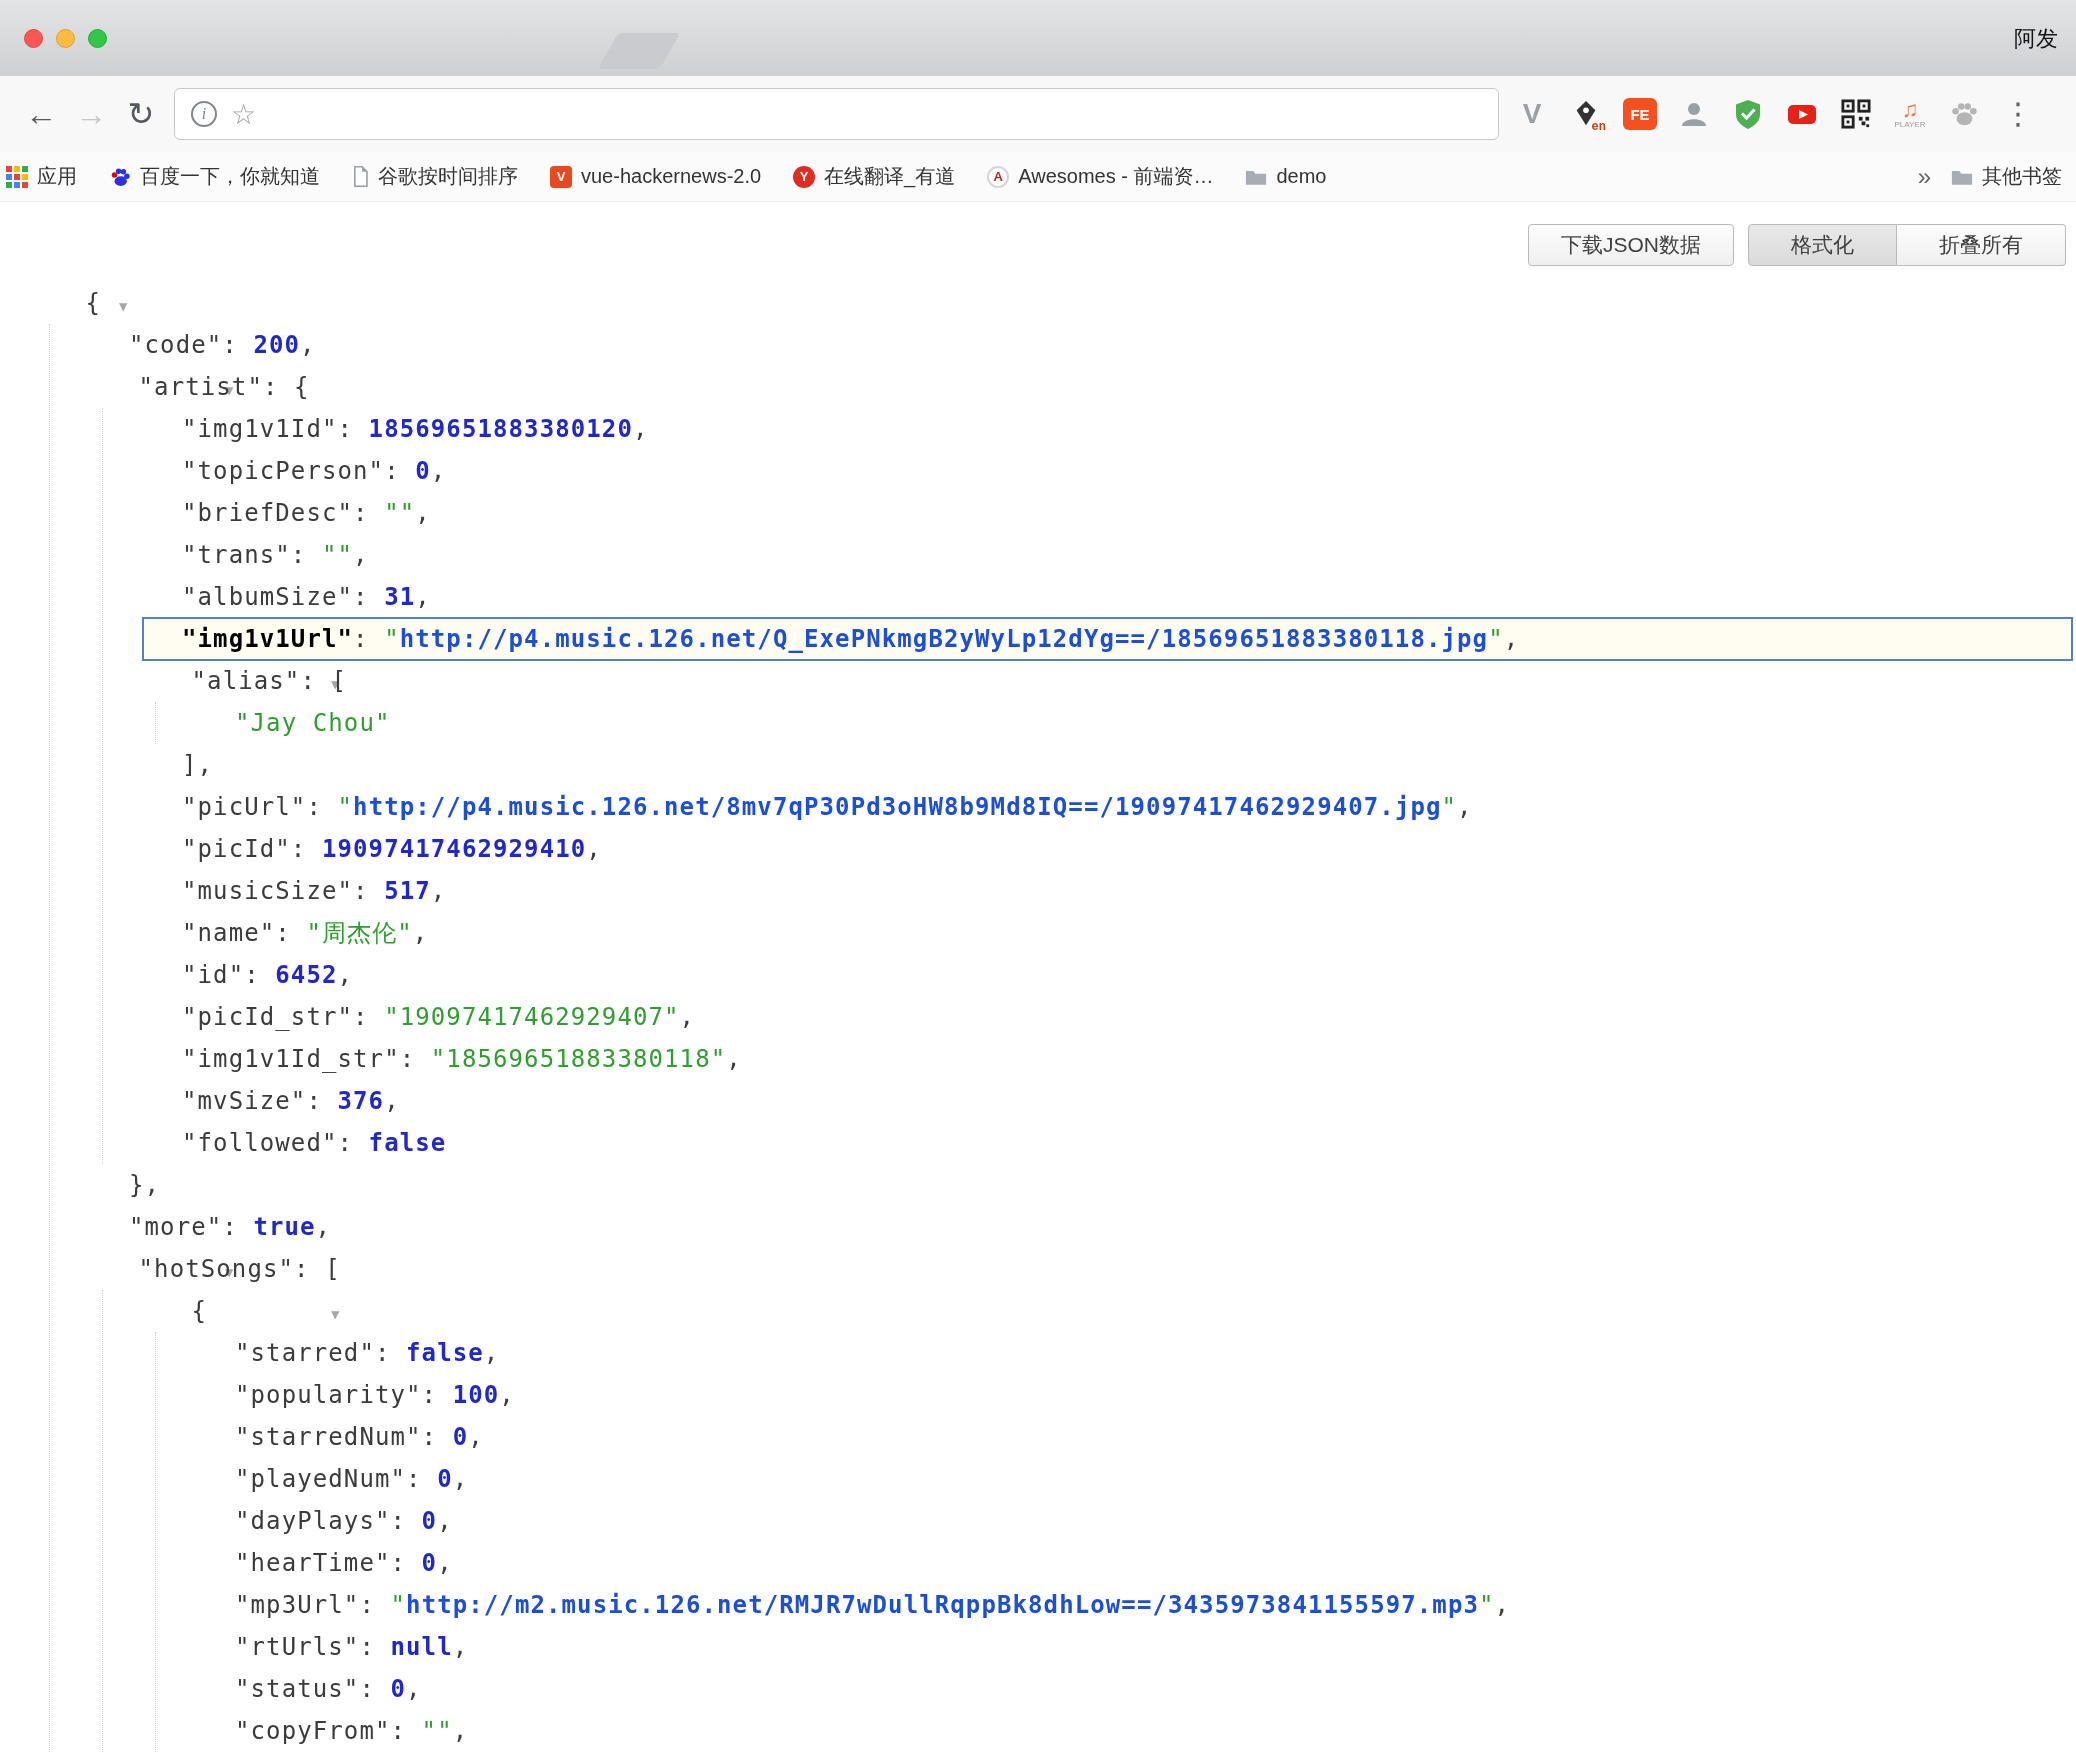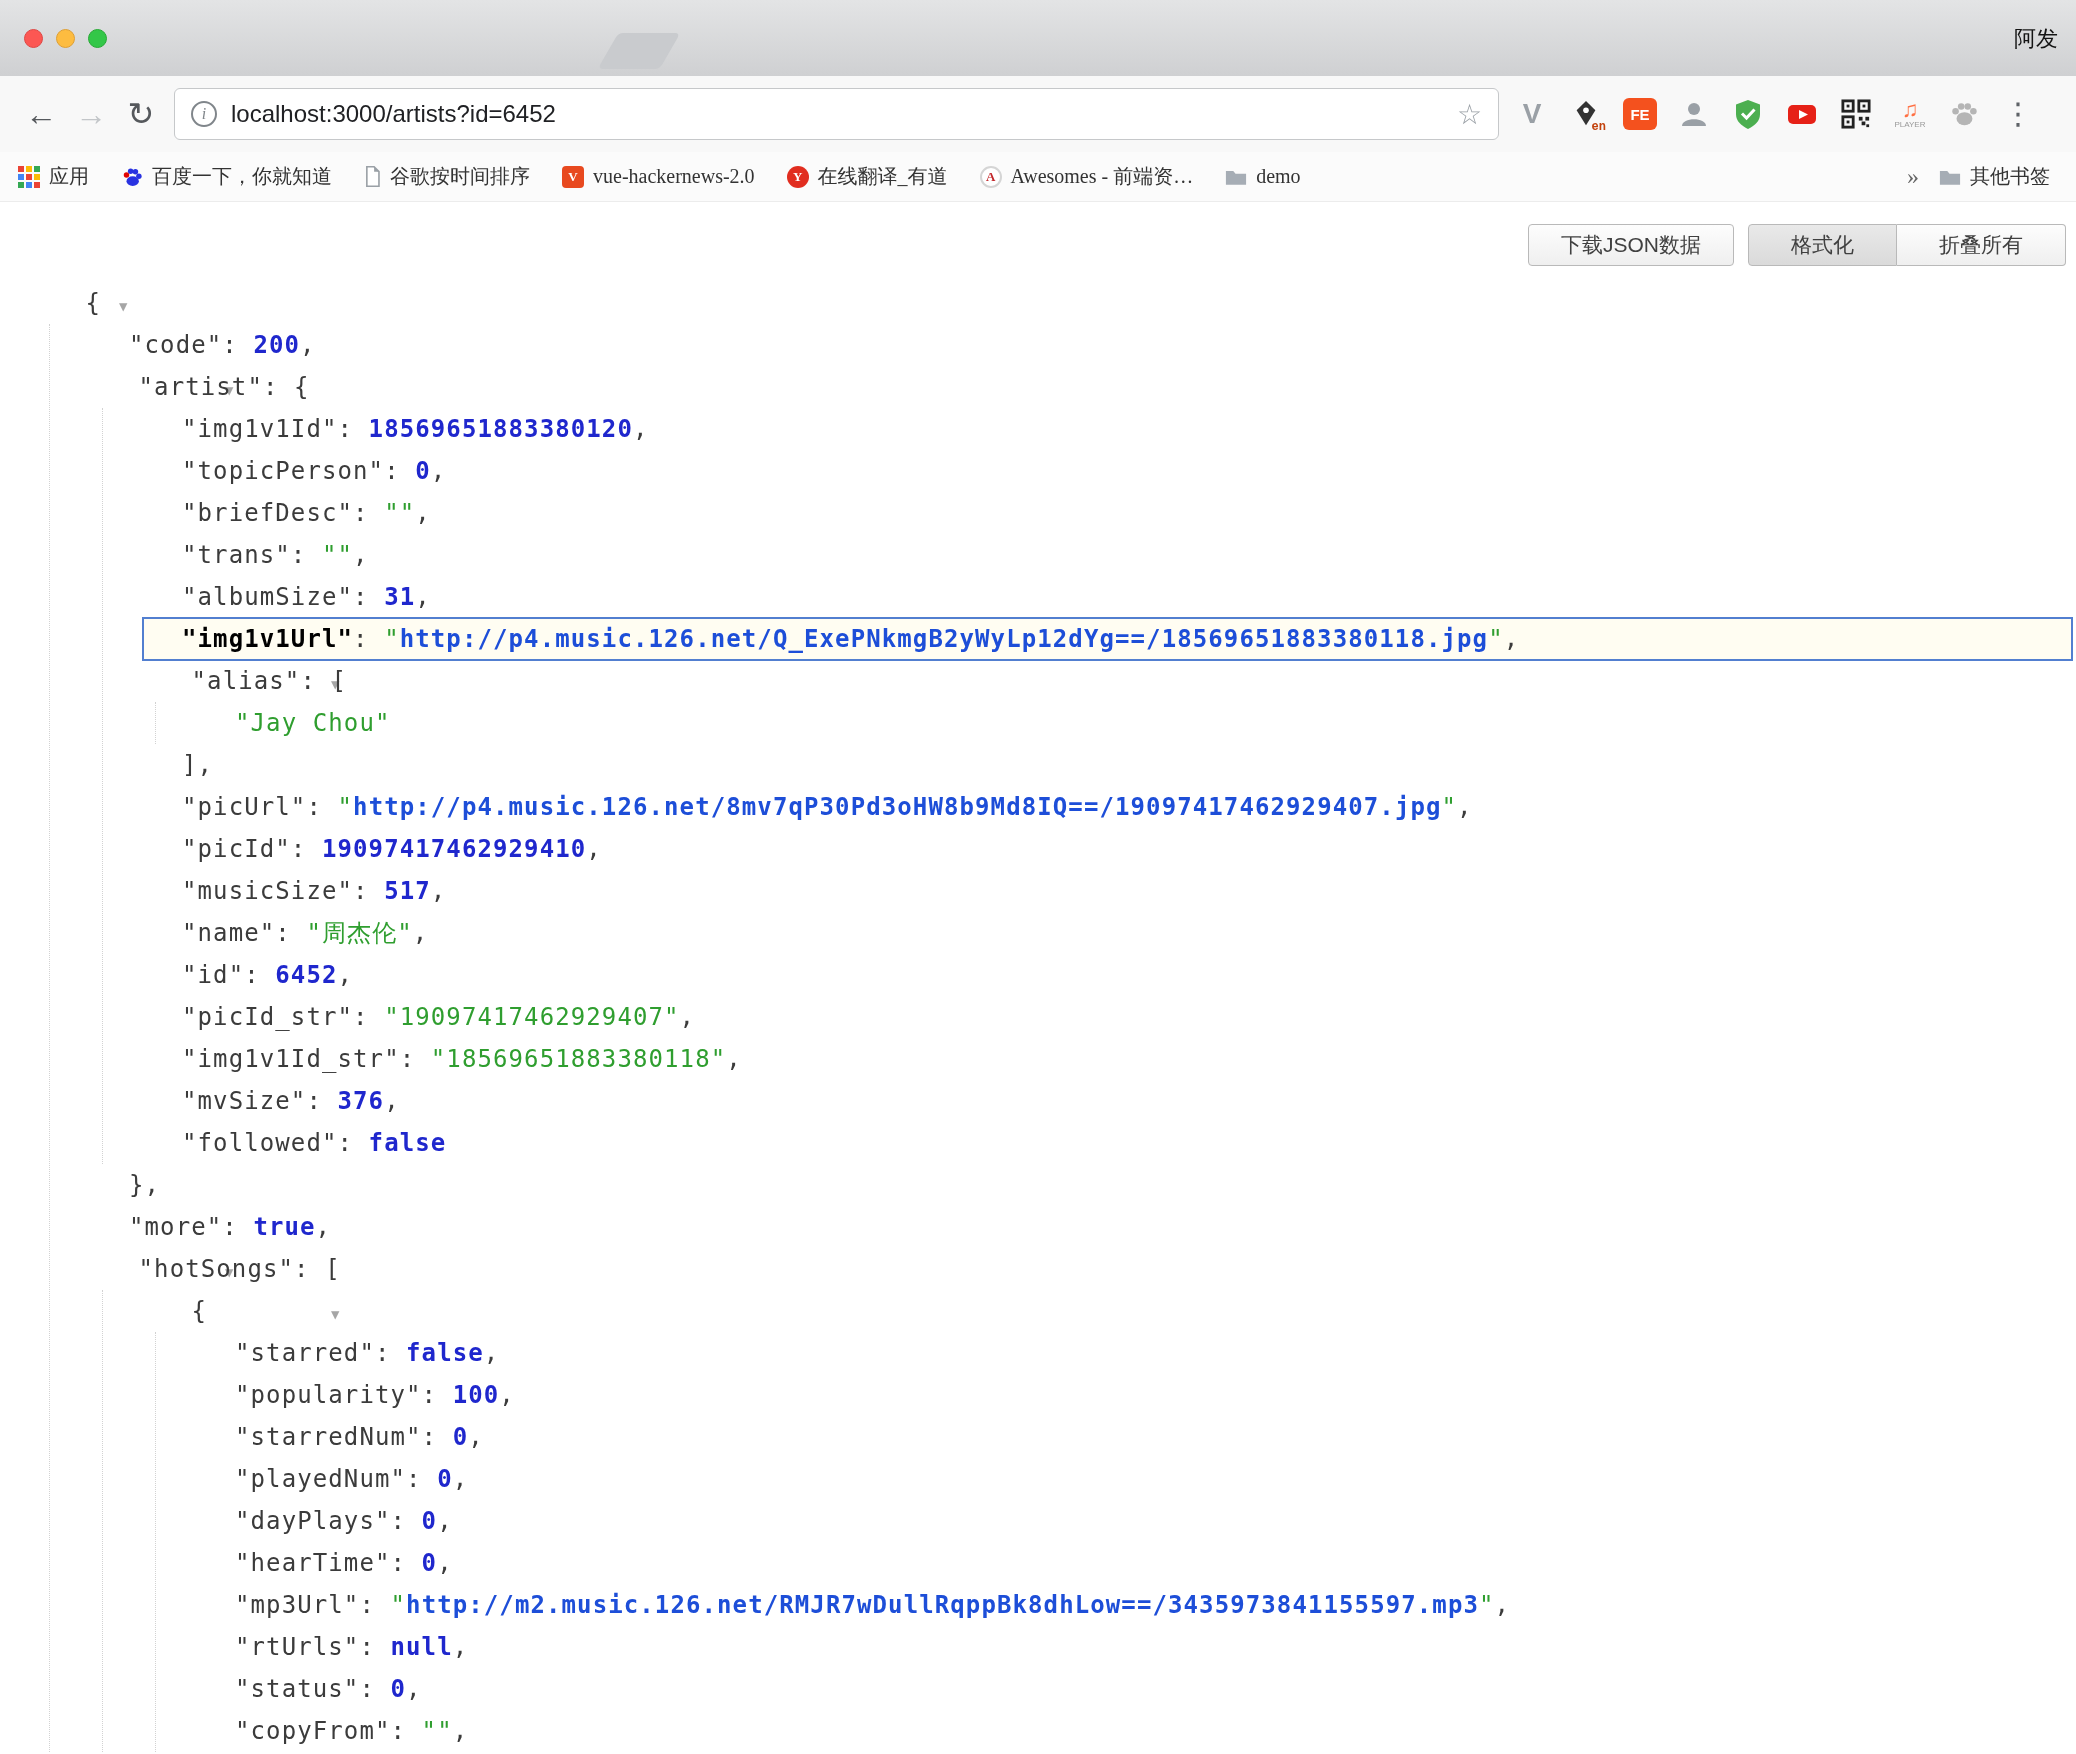--- a/index.html
+++ b/index.html
@@ -39,21 +39,21 @@
   .ext-en { position:absolute; right:-3px; bottom:-3px; font-size:12px; font-weight:bold; color:#c2410c;font-family:Liberation Mono, monospace; }
   .fe-badge { width:44px; height:32px; background:#f4511e; border-radius:6px; color:#fff; font-weight:bold;
               font-size:15px; display:flex; align-items:center; justify-content:center; }
   .player { flex-direction:column; }
   .note { font-size:22px; color:#ff7043; line-height:20px; }
   .player-cap { font-size:8px; color:#999; }
   .menu-dots { font-size:30px; color:#5f6368; line-height:1; }
 
   
   .bookmarks-bar { height:50px; background:#fbfbfb; border-bottom:1px solid #ececec; display:flex;
-                   padding:0 18px; font-size:20px; color:#333;font-family:Liberation Serif, serif; }
+                   padding:0 6px; font-size:20px; color:#333; }
   .bm { display:flex; align-items:center; gap:9px; margin-right:32px; white-space:nowrap; }
   .bm-badge { width:22px; height:22px; min-width:22px; display:flex; align-items:center; justify-content:center;
               color:#fff; font-size:13px; font-weight:bold; border-radius:4px; }
   .bm-v { background:#e8491f; }
   .bm-y { background:#e12d1f; border-radius:50%; }
   .bm-a { background:#fff; border:2px solid #d5d5d5; border-radius:50%; color:#c3272b; }
   .bm-right { margin-left:auto; display:flex; align-items:center; gap:20px; }
   .overflow-chevron { font-size:24px; color:#666; }
 
   
@@ -94,21 +94,20 @@
   <div class="newtab"></div>
   <span class="profile-name">阿发</span>
 </div>
 
 <div class="toolbar">
   <span class="navbtn">←</span>
   <span class="navbtn disabled">→</span>
   <span class="navbtn">↻</span>
   <div class="omnibox">
     <span class="info-icon">i</span>
-    <span class="url-text">localhost:3000/artists?id=6452</span>
     <span class="star-icon">☆</span>
   </div>
   <div class="extensions">
     <div class="ext">
       <span class="ext-v">V</span>
     </div>
     <div class="ext">
       <svg width="30" height="30" viewBox="0 0 32 32">
         <polygon points="16,2 26,12 16,28 6,12" fill="#333"></polygon>
         <circle cx="16" cy="12" r="3" fill="#fff"></circle>

